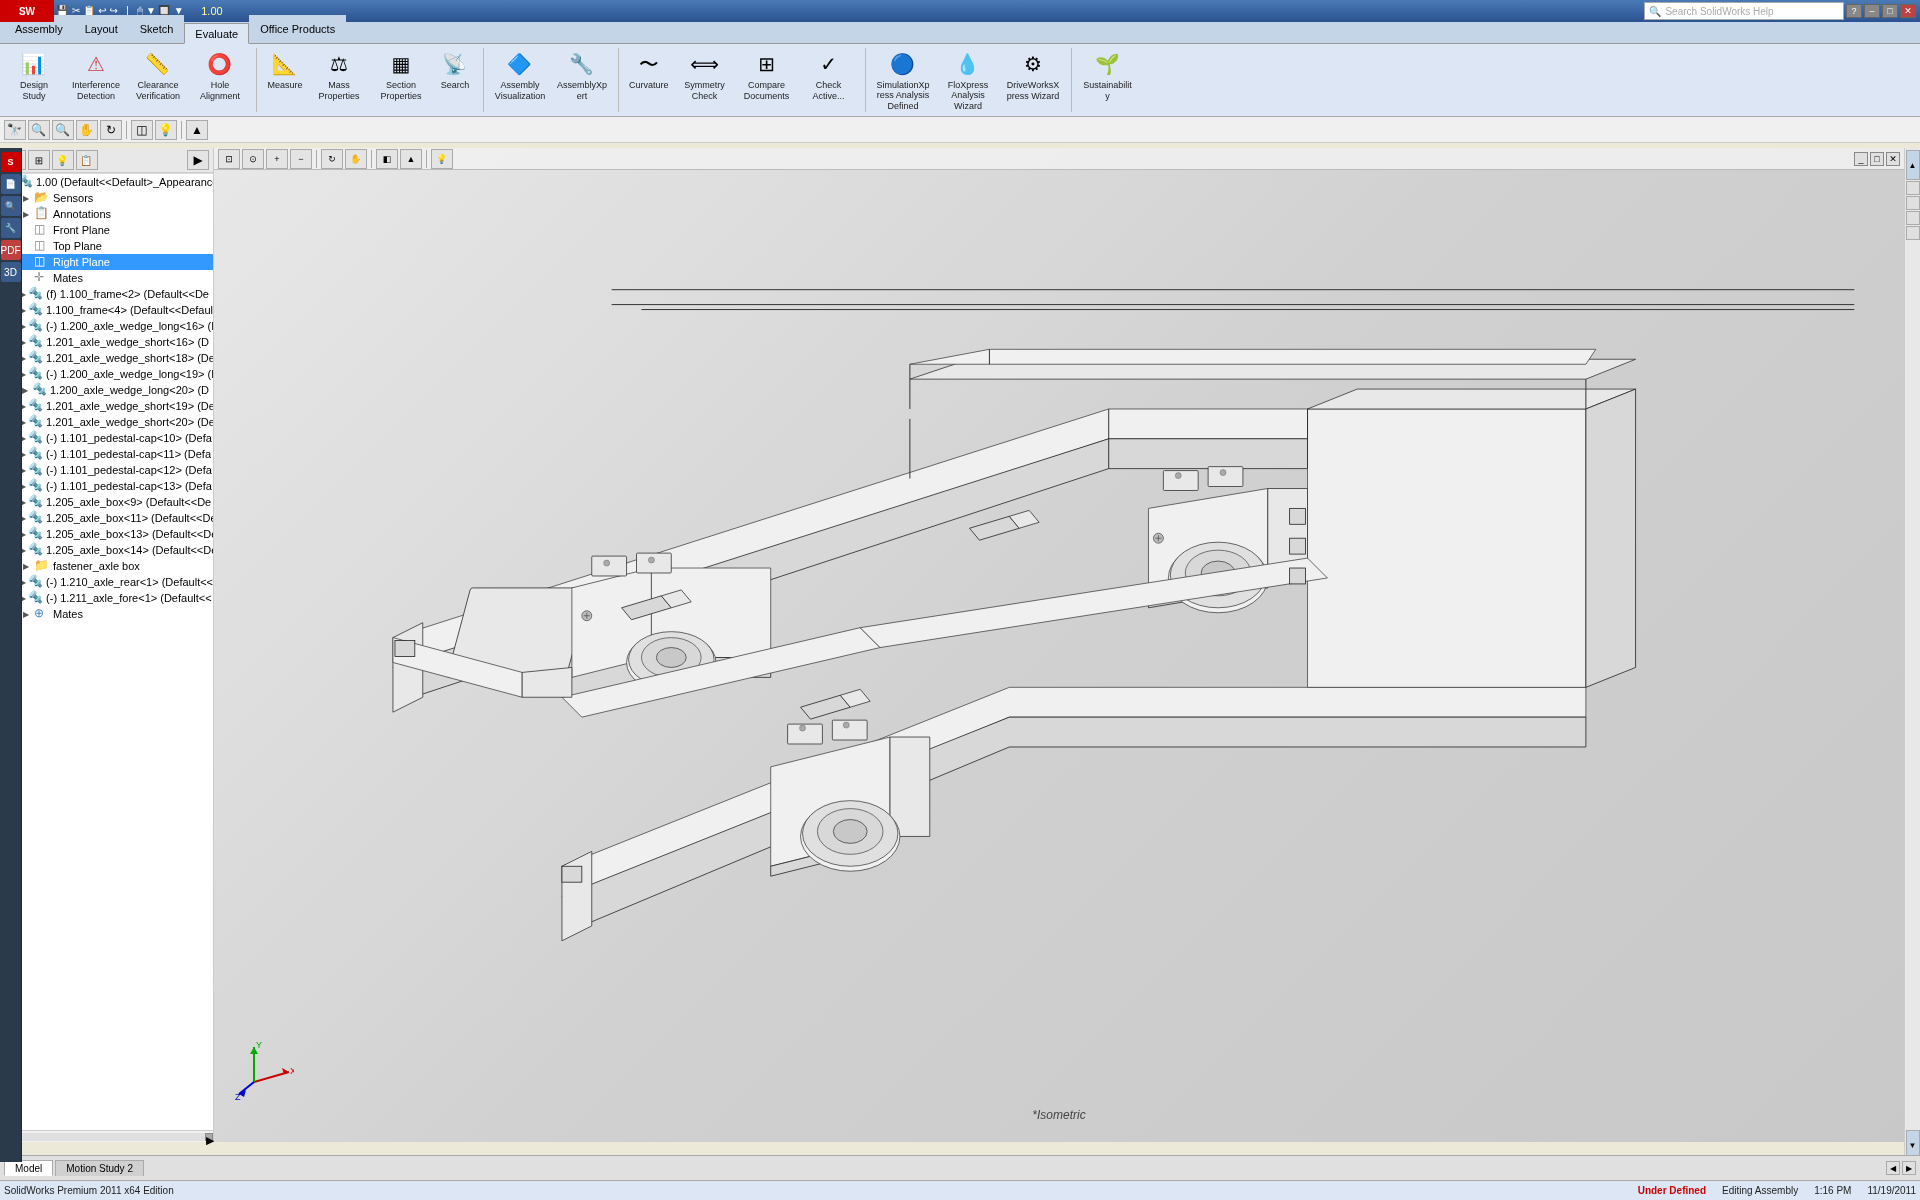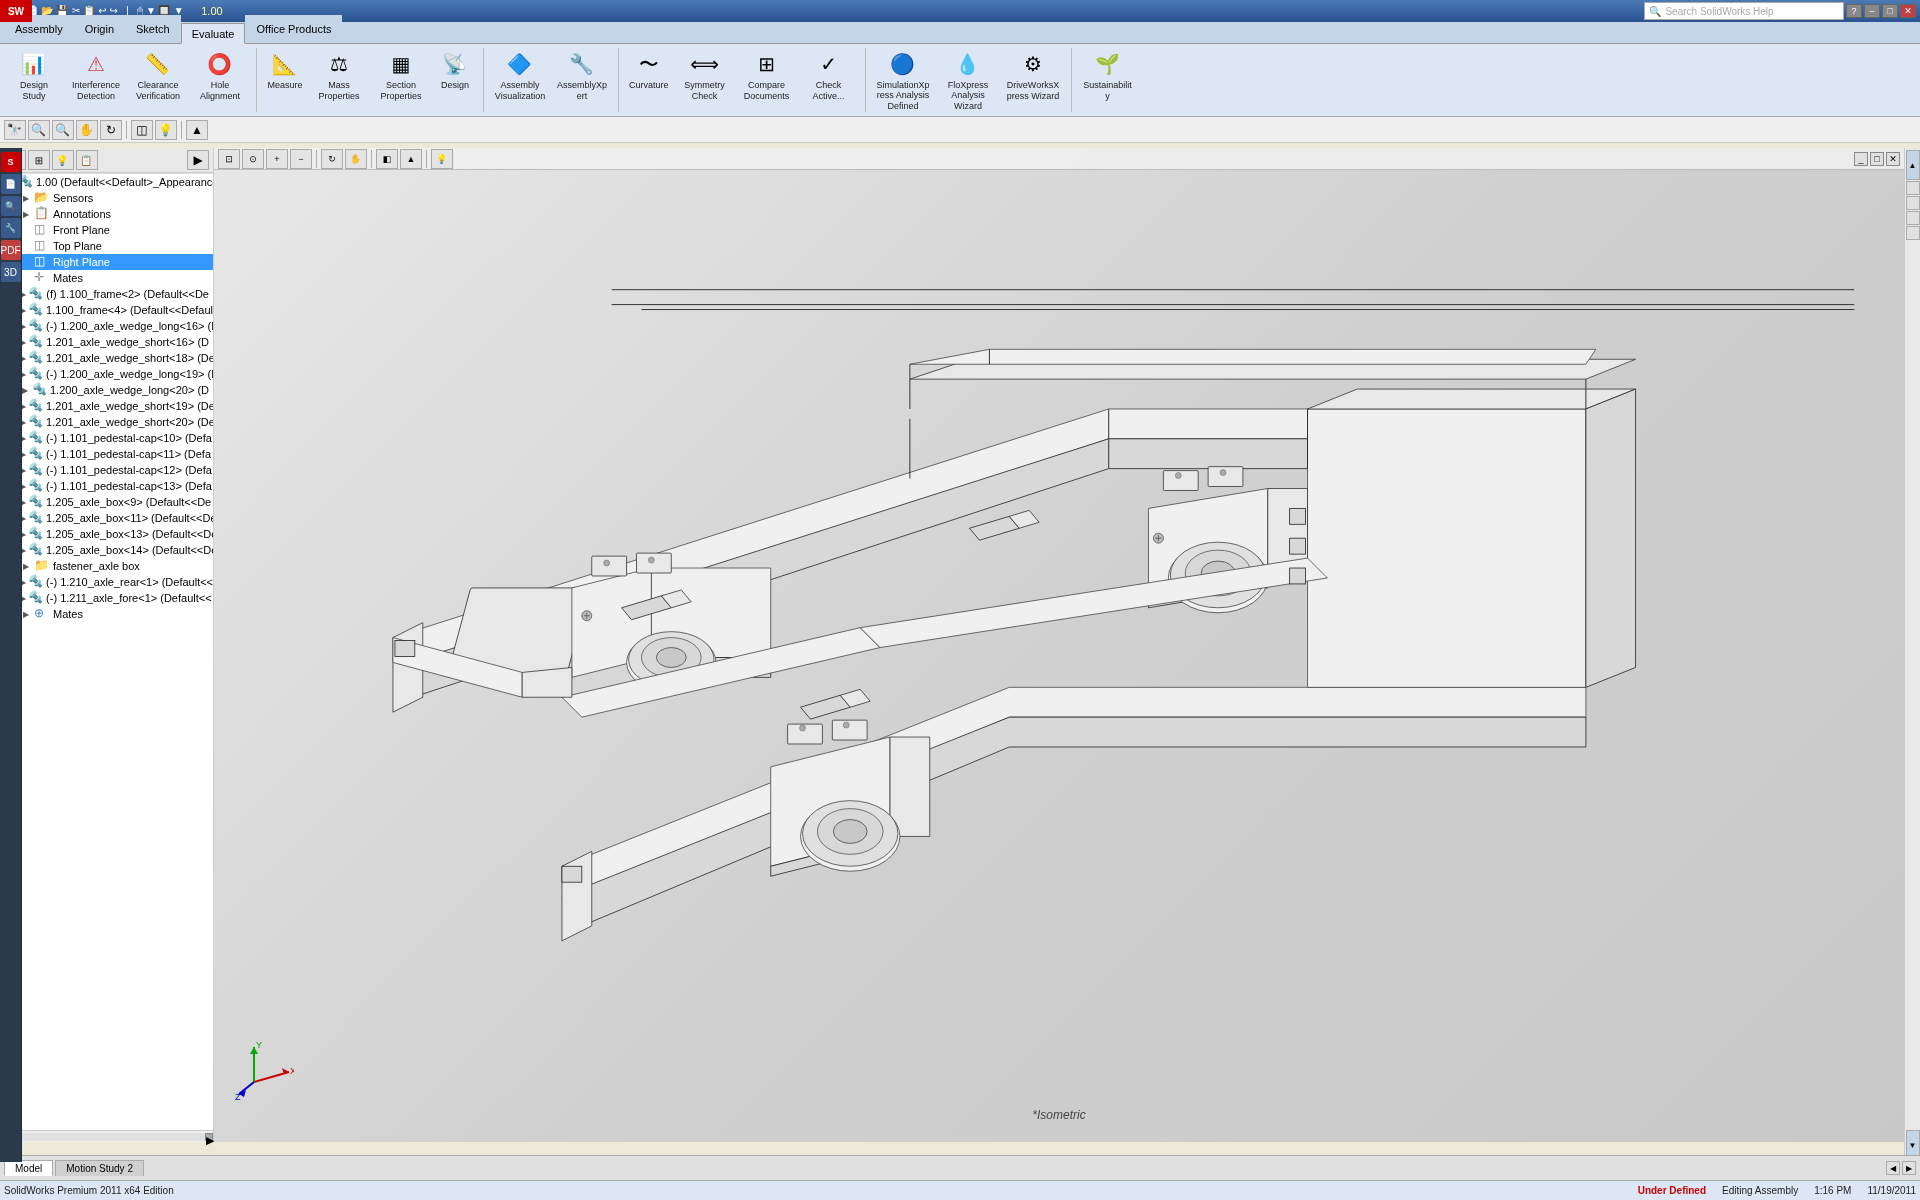--- a/index.html
+++ b/index.html
@@ -264,21 +264,21 @@
     .bottom-tab.active {
       background: white;
       border-bottom: 1px solid white;
     }
 
     
     #sw-logo {
       position: absolute;
       top: 0;
       left: 0;
-      width: 32px;
+      width: 54px;
       height: 22px;
       background: #cc0000;
       display: flex; align-items: center; justify-content: center;
       color: white;
       font-weight: bold;
       font-size: 10px;
     }
 
     
     #search-bar {
@@ -344,21 +344,21 @@
     <div class="titlebar-btn">?</div>
     <div class="titlebar-btn">–</div>
     <div class="titlebar-btn">□</div>
     <div class="titlebar-btn close">✕</div>
   </div>
 </div>
 
 <div id="ribbon">
   <div id="ribbon-tabs">
     <div class="ribbon-tab">Assembly</div>
-    <div class="ribbon-tab">Origin</div>
+    <div class="ribbon-tab">Layout</div>
     <div class="ribbon-tab">Sketch</div>
     <div class="ribbon-tab active">Evaluate</div>
     <div class="ribbon-tab">Office Products</div>
   </div>
   <div id="ribbon-content">
 
     <div class="ribbon-btn">
       <div class="ribbon-icon">📊</div>
       <div class="ribbon-label">Design Study</div>
     </div>
@@ -389,21 +389,21 @@
       <div class="ribbon-label">Mass Properties</div>
     </div>
 
     <div class="ribbon-btn">
       <div class="ribbon-icon">▦</div>
       <div class="ribbon-label">Section Properties</div>
     </div>
 
     <div class="ribbon-btn">
       <div class="ribbon-icon">📡</div>
-      <div class="ribbon-label">Design</div>
+      <div class="ribbon-label">Search</div>
     </div>
     <div style="width:1px;background:#bbb;margin:2px 4px;"></div>
 
     <div class="ribbon-btn">
       <div class="ribbon-icon">🔷</div>
       <div class="ribbon-label">Assembly Visualization</div>
     </div>
 
     <div class="ribbon-btn">
       <div class="ribbon-icon">🔧</div>

